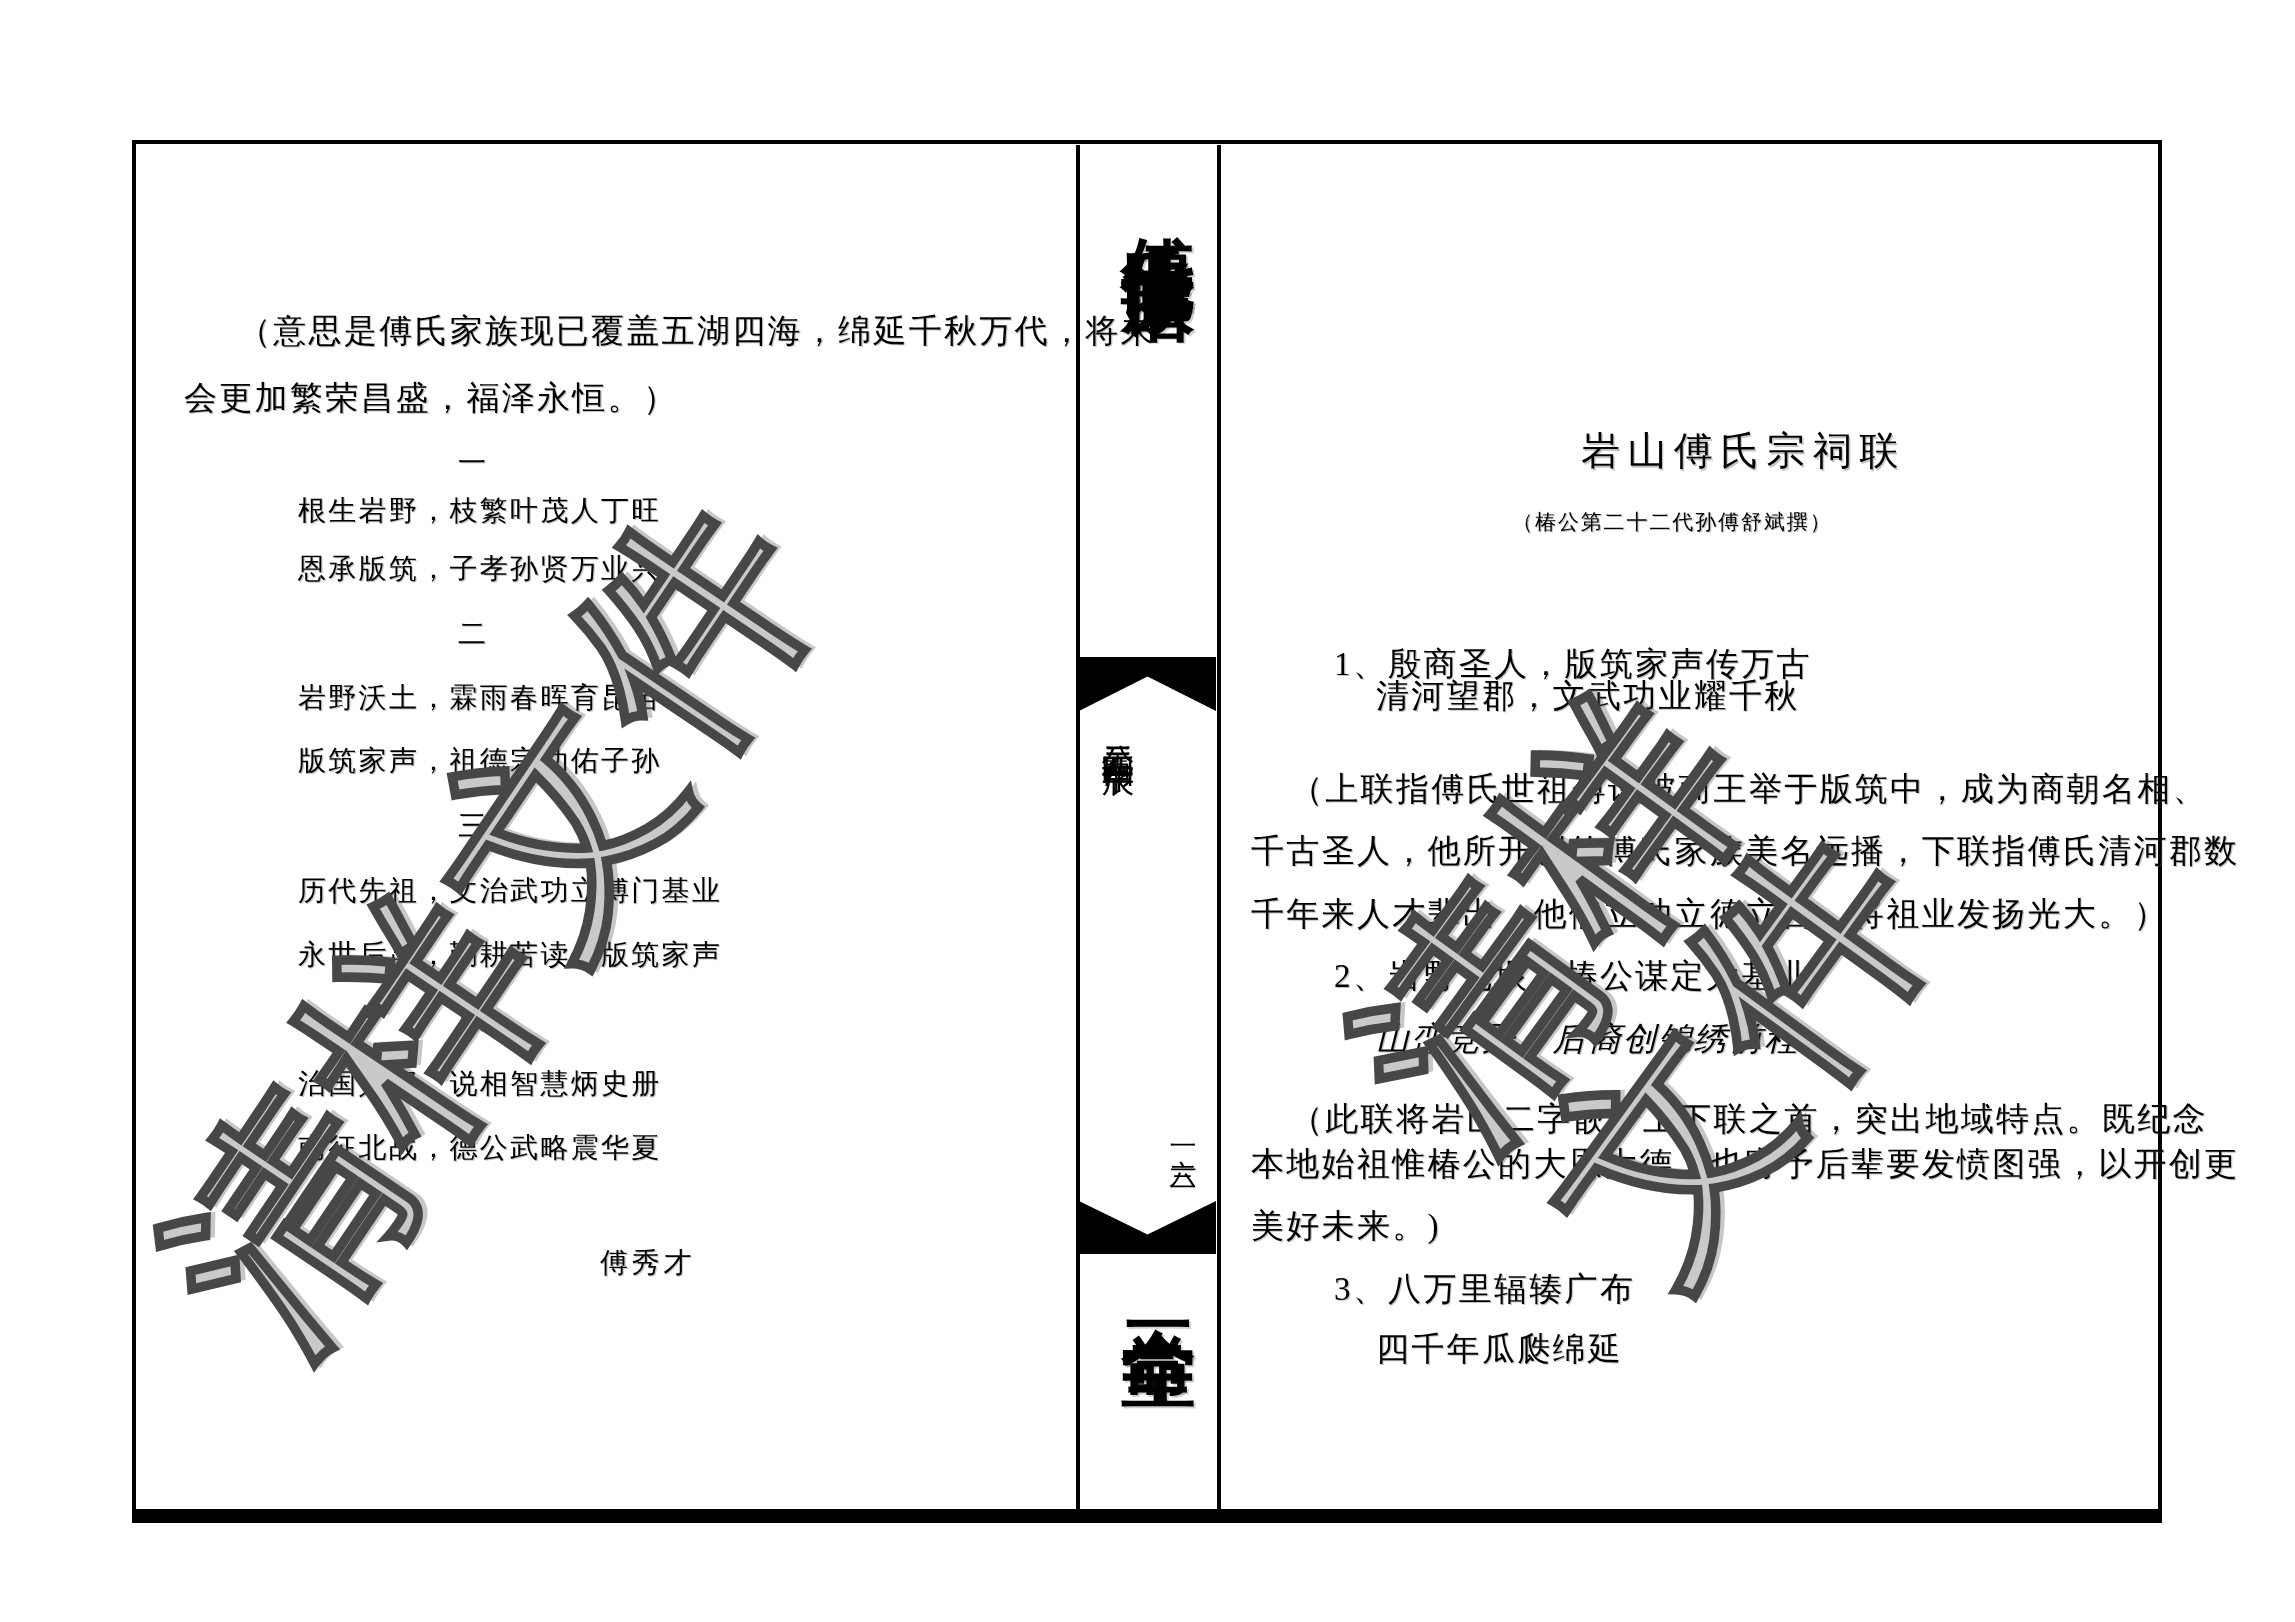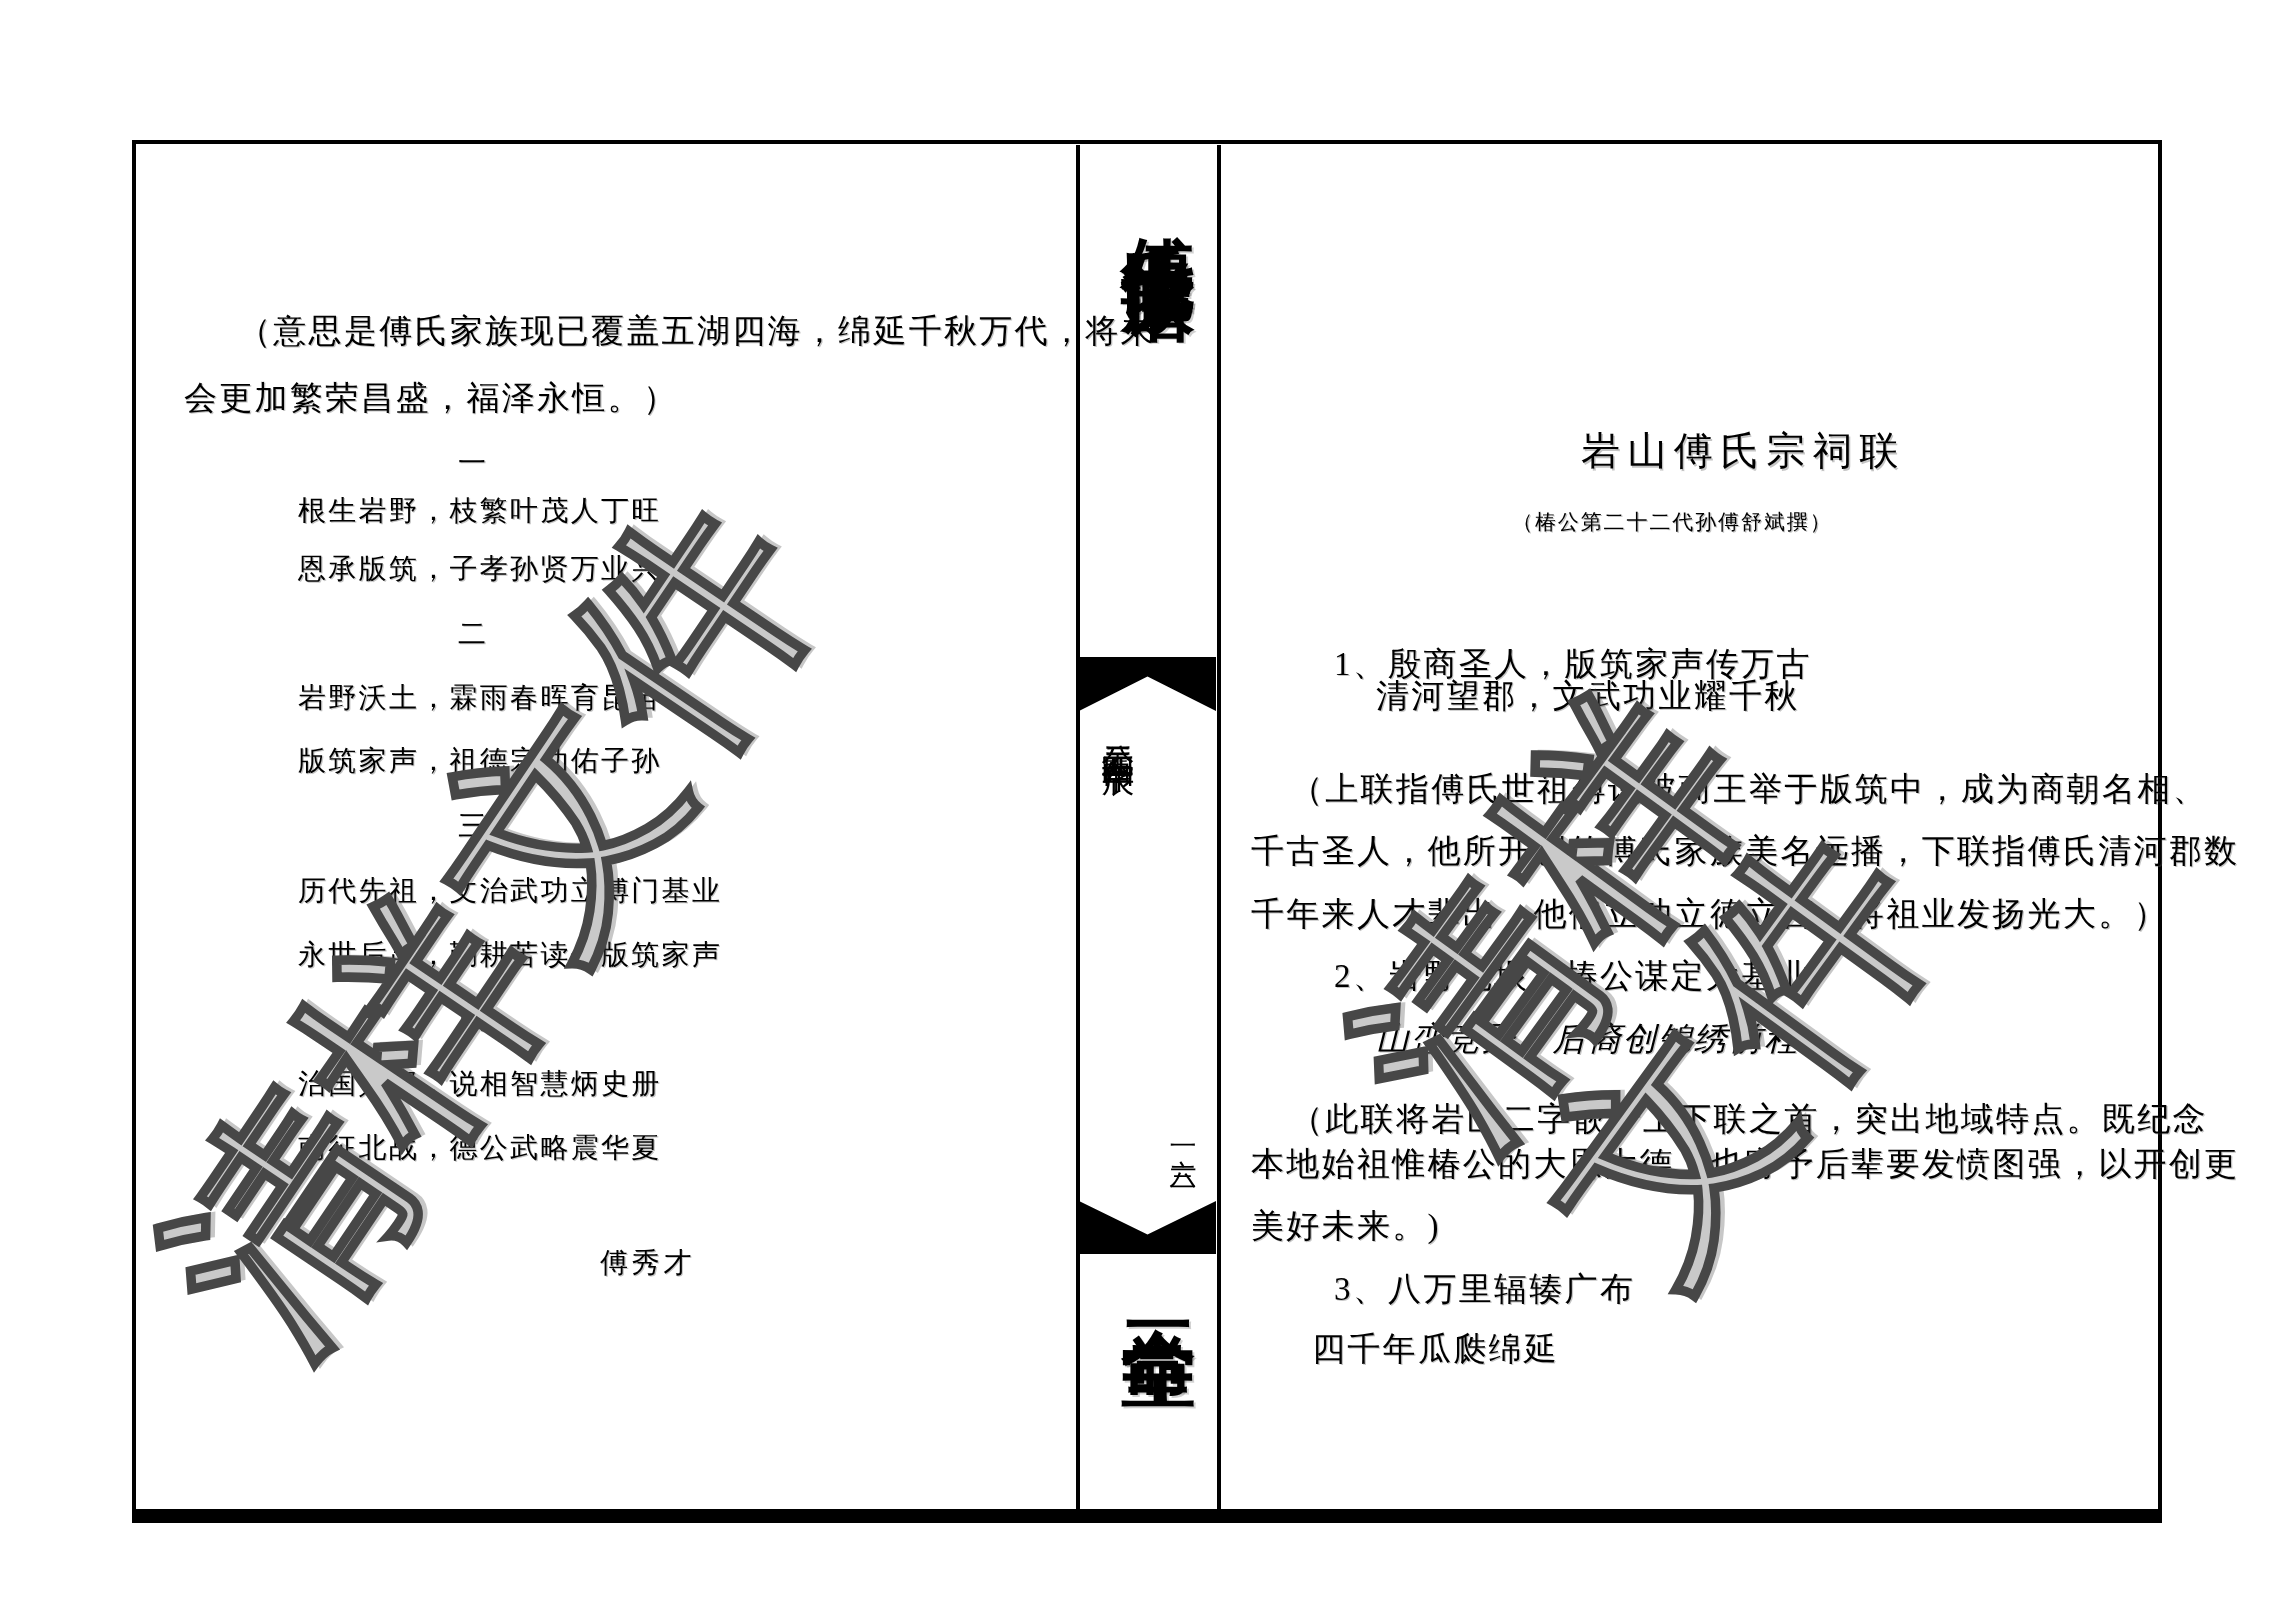--- a/index.html
+++ b/index.html
@@ -89,17 +89,17 @@
 <div class="abs t" style="left:1251px;top:829px;">千古圣人，他所开创的傅氏家族美名远播，下联指傅氏清河郡数</div>
 <div class="abs t" style="left:1251px;top:892px;">千年来人才辈出，他们立功立德立言，将祖业发扬光大。）</div>
 
 <div class="abs t" style="left:1334px;top:954px;">2、岩野无垠，椿公谋定大基业</div>
 <div class="abs t" style="left:1376px;top:1017px;font-style:italic;">山峦竞秀，后裔创锦绣前程</div>
 <div class="abs t" style="left:1290px;top:1079px;margin-top:18px;">（此联将岩山二字嵌于上下联之首，突出地域特点。既纪念</div>
 <div class="abs t" style="left:1251px;top:1142px;">本地始祖惟椿公的大恩大德，也寄予后辈要发愤图强，以开创更</div>
 <div class="abs t" style="left:1251px;top:1204px;">美好未来。)</div>
 
 <div class="abs t" style="left:1334px;top:1267px;">3、八万里辐辏广布</div>
-<div class="abs t" style="left:1312px;top:1327px;">四千年瓜瓞绵延</div>
+<div class="abs t" style="left:1376px;top:1327px;">四千年瓜瓞绵延</div>
 
 <div class="watermark wm-left">清样文件</div>
 <div class="watermark wm-right">清样文件</div>
 
 
 </body></html>

